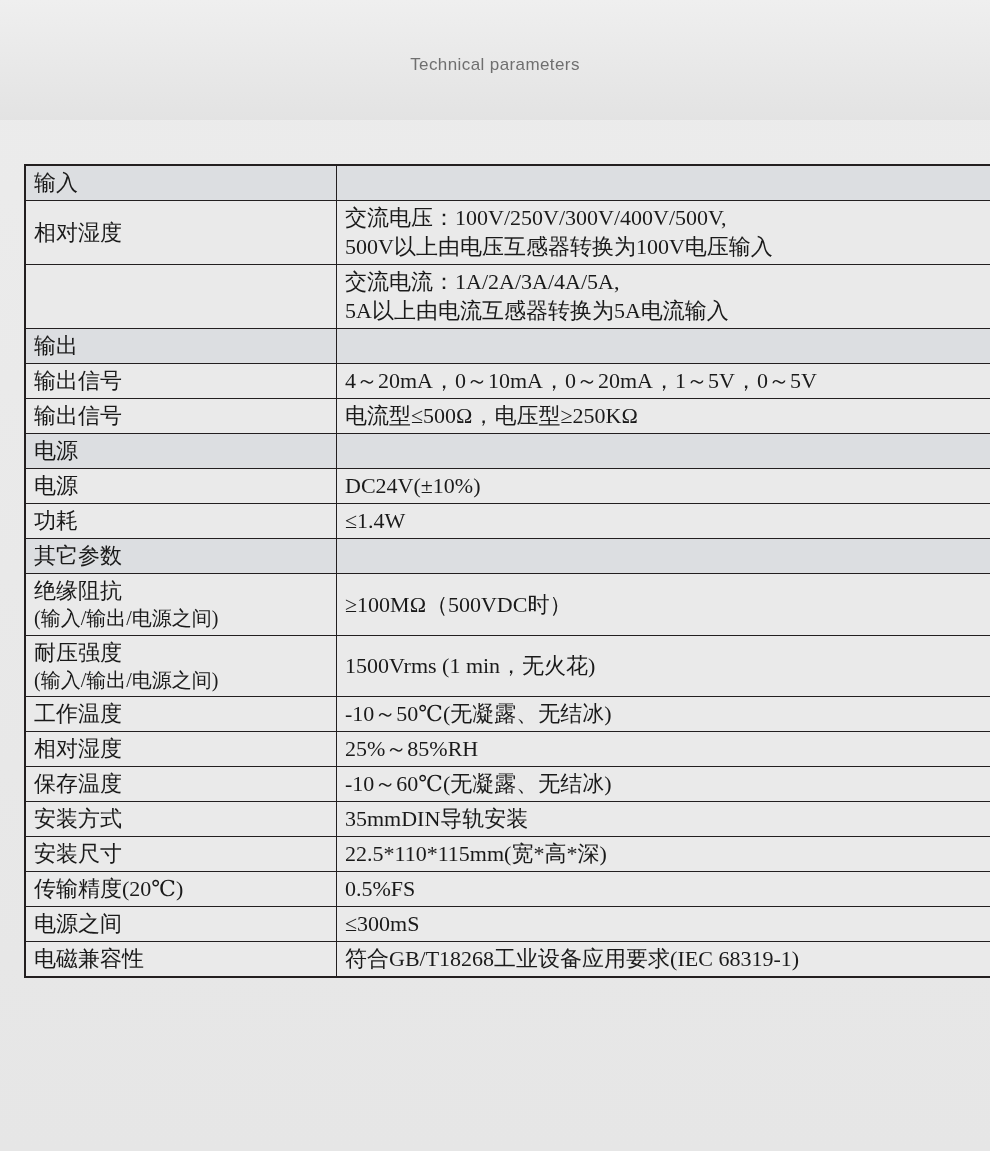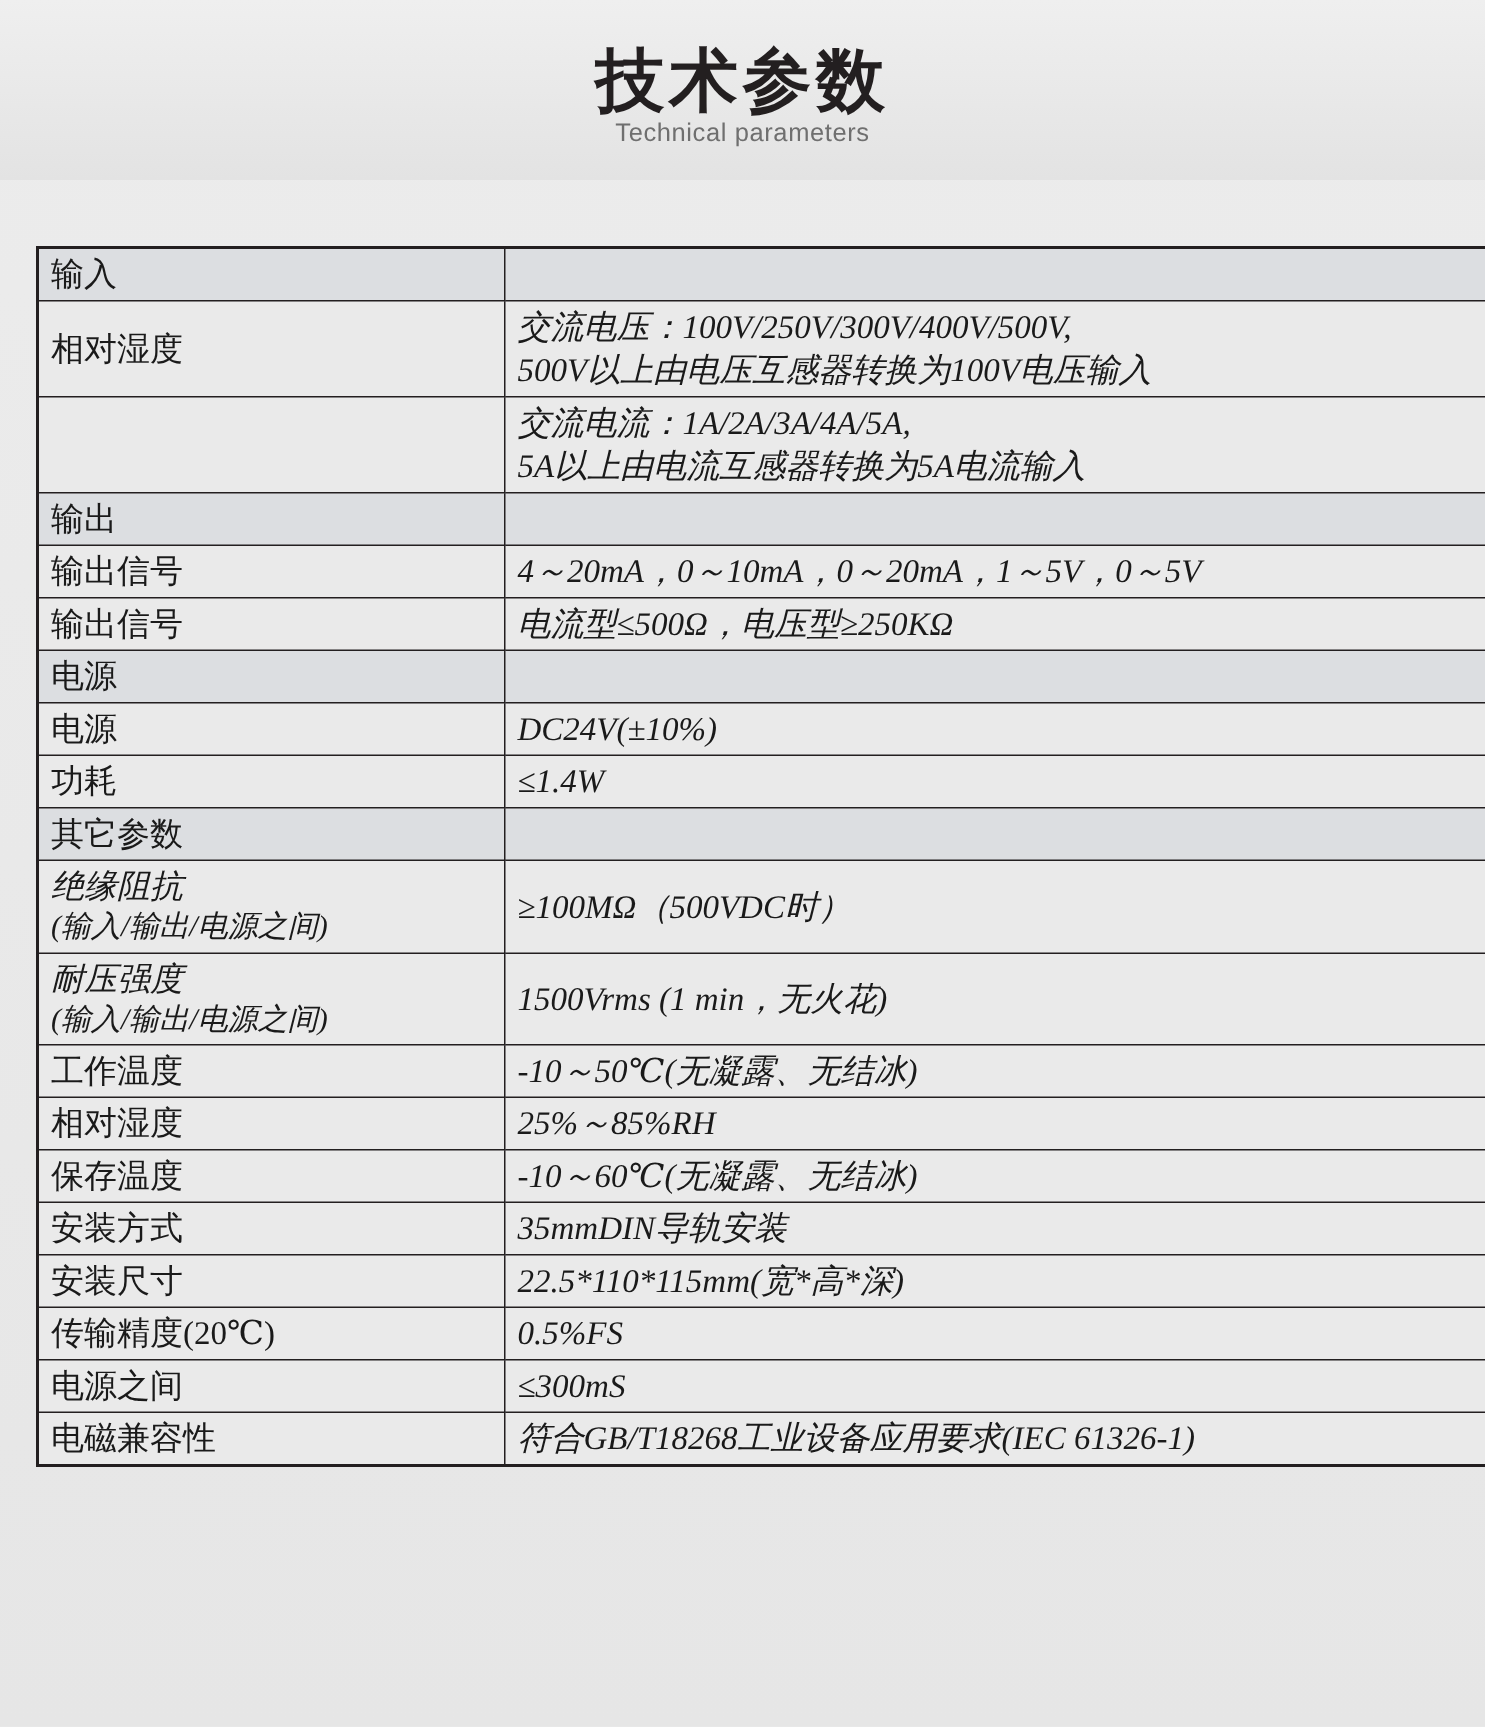--- a/index.html
+++ b/index.html
@@ -84,33 +84,31 @@
     background: #dcdee1;
   }
   td.two-line {
     line-height: 1.30;
     white-space: normal;
     padding-top: 4px;
     padding-bottom: 4px;
   }
   .sub {
     display: block;
-    font-style: italic;
   }
   .sm {
     font-size: 20px;
   }
 </style>
 </head>
 <body>
 
 <div class="page">
 
   <div class="header">
-    <div class="header-title">技术参数</div>
     <div class="header-sub">Technical parameters</div>
   </div>
 
   <div class="table-wrap">
     <table class="spec">
       <tbody id="spec-body">
           <tr class="section">
             <td class="label">输入</td>
             <td class="value">&nbsp;</td>
           </tr>
@@ -220,20 +218,20 @@
           </tr>
           <tr>
             <td class="label">电源之间</td>
             <td class="value">
               <span class="sub">≤300mS</span>
             </td>
           </tr>
           <tr>
             <td class="label">电磁兼容性</td>
             <td class="value">
-              <span class="sub">符合GB/T18268工业设备应用要求(IEC 61326-1)</span>
+              <span class="sub">符合GB/T18268工业设备应用要求(IEC 68319-1)</span>
             </td>
           </tr>
         </tbody>
     </table>
   </div>
 
 </div>
 
 </body></html>

